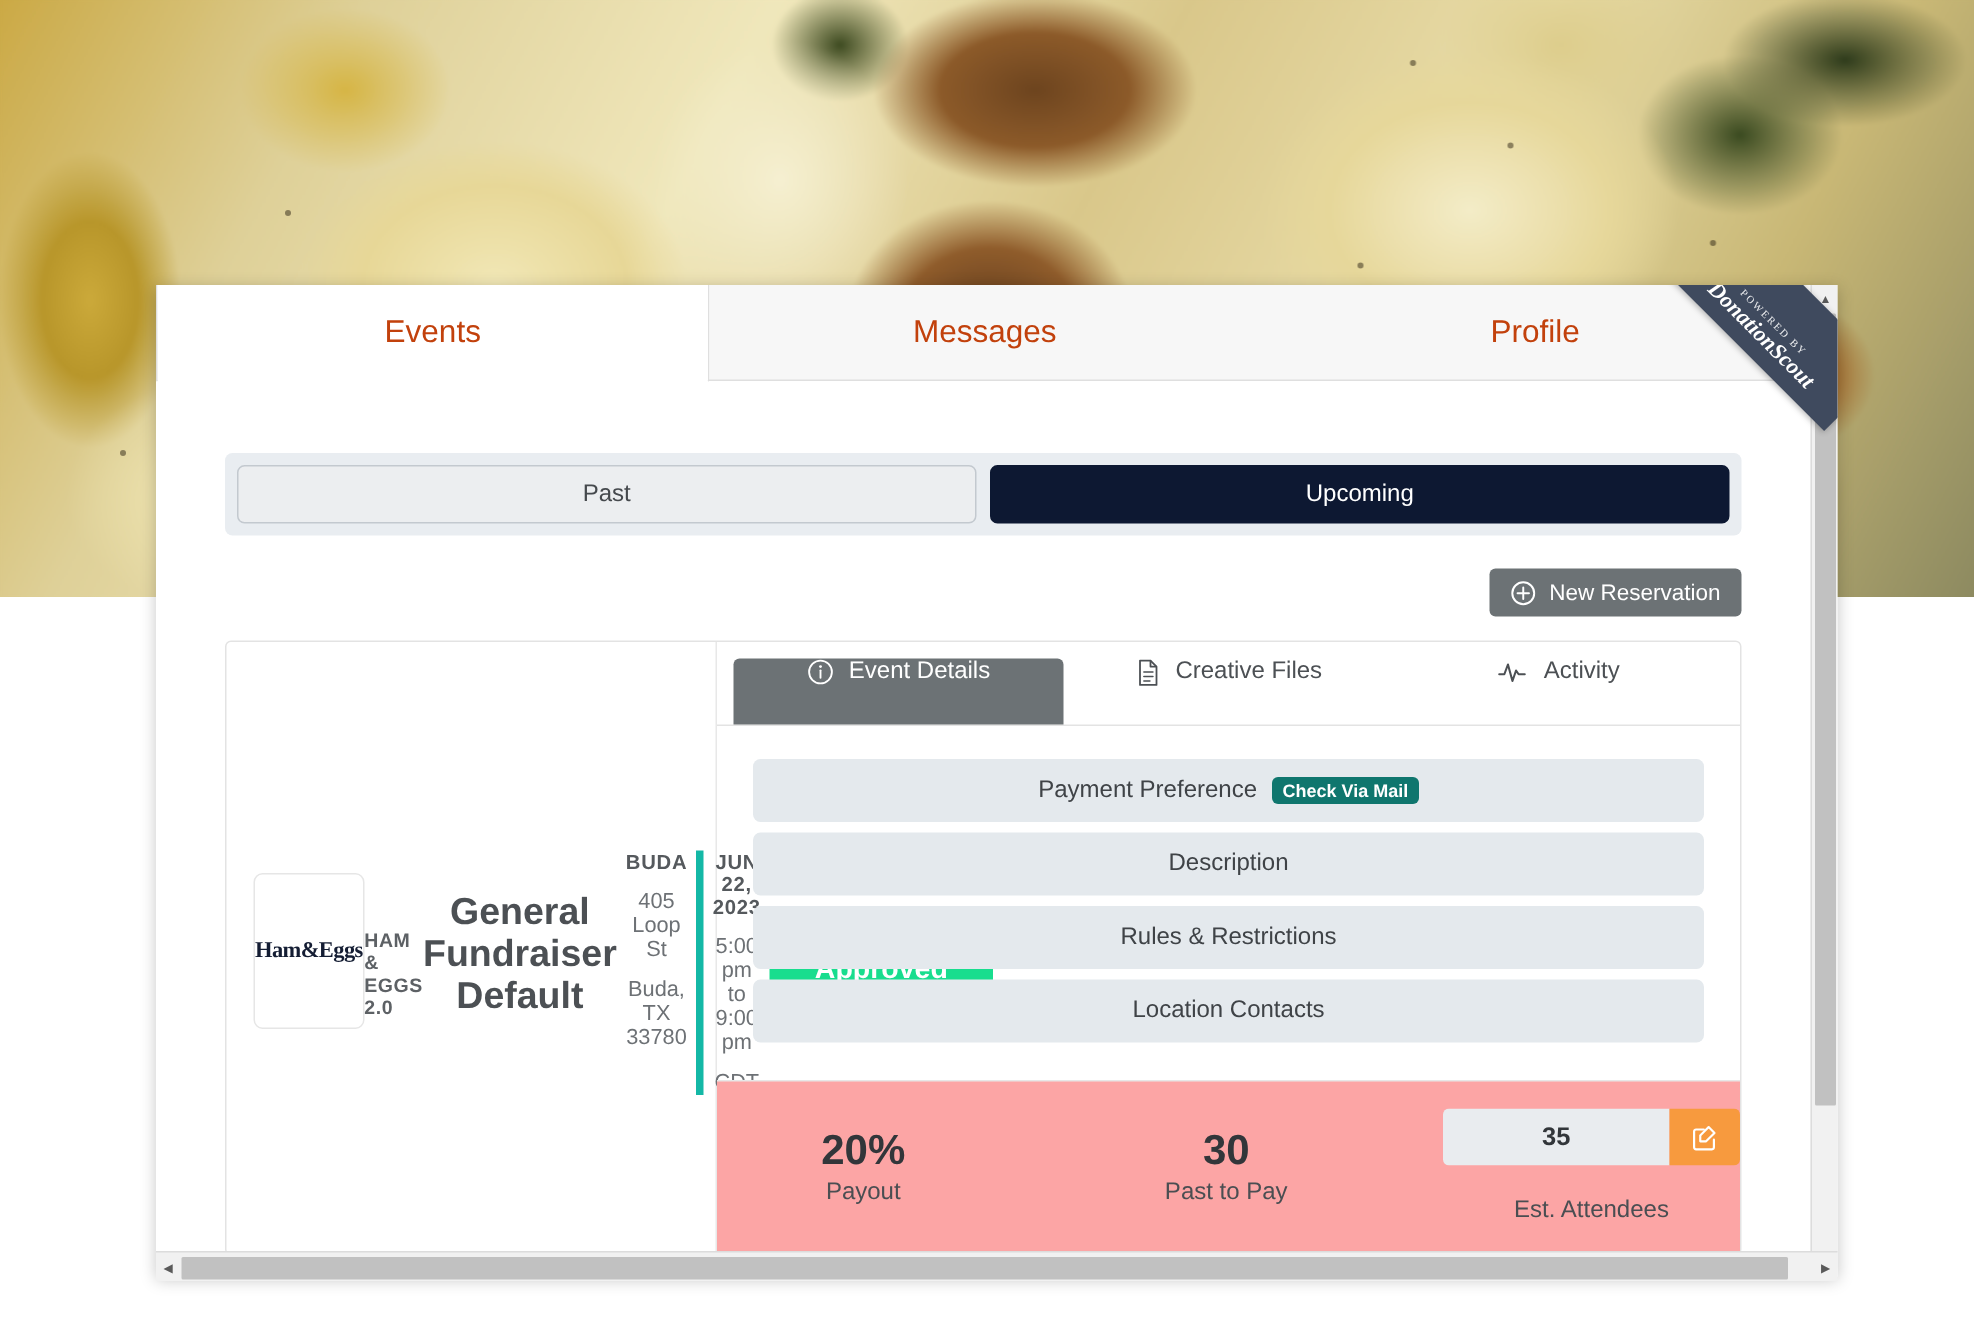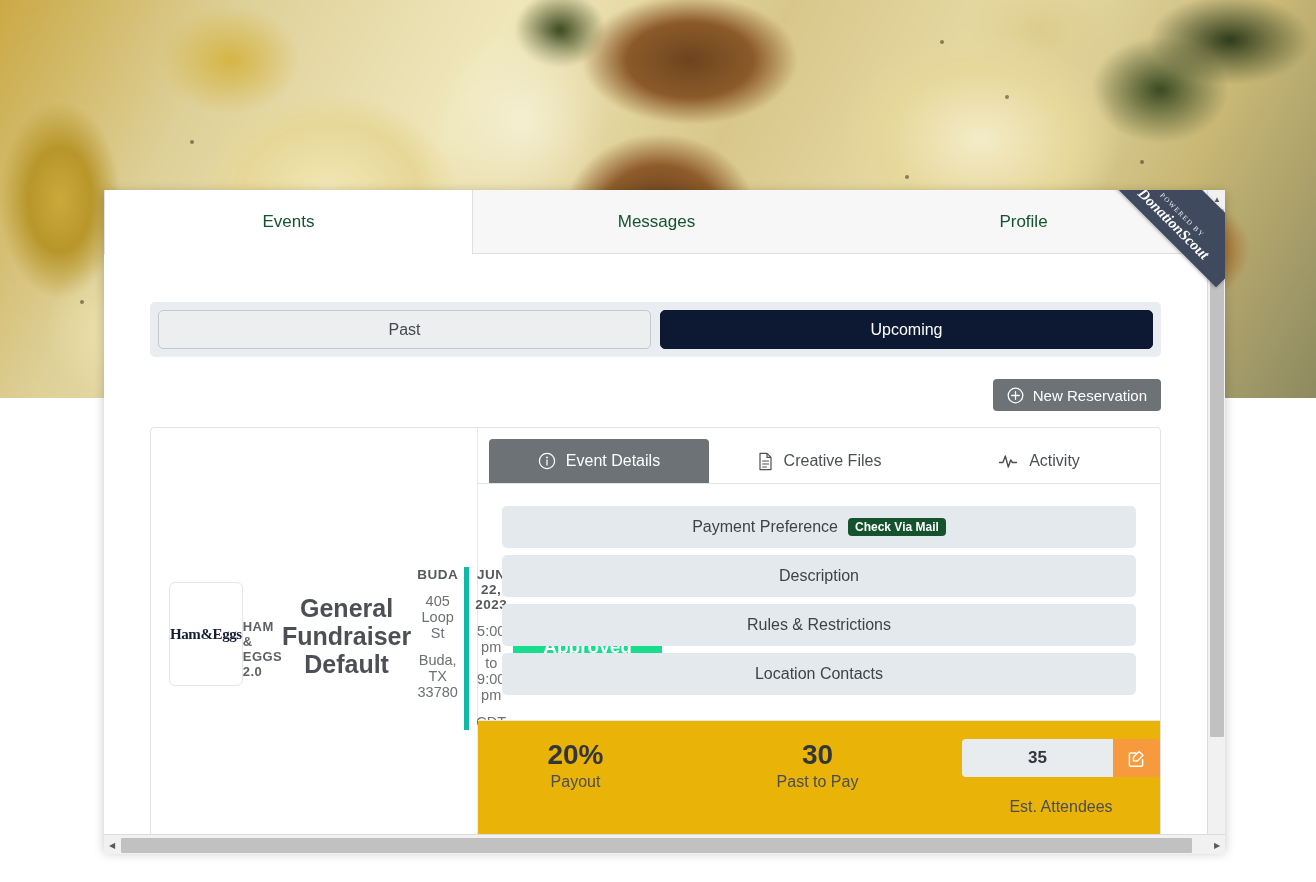--- a/index.html
+++ b/index.html
@@ -122,22 +122,22 @@
     height: 64px;
     background: #f7f7f7;
     border-bottom: 1px solid #dfdfdf;
     display: flex;
   }
   .top-tab {
     flex: 1;
     display: flex;
     align-items: center;
     justify-content: center;
-    font-size: 17px;
-    color: #14532d;
+    font-size: 21px;
+    color: #c2410c;
     position: relative;
     cursor: pointer;
   }
   .top-tab.active {
     background: #ffffff;
     border: 1px solid #dfdfdf;
     border-bottom-color: #ffffff;
     border-top: none;
     margin-top: 0;
     height: 65px;
@@ -323,21 +323,21 @@
   #detail-tabs {
     display: flex;
     border-bottom: 1px solid #e3e3e3;
     padding: 11px 11px 0 11px;
     gap: 0;
   }
   .detail-tab {
     flex: 1;
     height: 44px;
     display: flex;
-    align-items: center;
+    align-items: flex-start;
     justify-content: center;
     gap: 10px;
     font-size: 16px;
     color: #4c5054;
     border-radius: 4px 4px 0 0;
     cursor: pointer;
   }
   .detail-tab.active {
     background: #6c7275;
     color: #ffffff;
@@ -355,34 +355,34 @@
     margin-bottom: 7px;
     display: flex;
     align-items: center;
     justify-content: center;
     gap: 10px;
     font-size: 16px;
     color: #3f4347;
     cursor: pointer;
   }
   .pill {
-    background: #14532d;
+    background: #0f766e;
     color: #ffffff;
     font-size: 12px;
     font-weight: bold;
     border-radius: 4px;
     padding: 3px 7px;
     line-height: 1;
   }
 
   #stats-row {
-    background: #eab308;
+    background: #fca5a5;
     border-top: 1px solid #e7e7e7;
     display: flex;
-    align-items: flex-start;
+    align-items: center;
     padding: 18px 0 20px;
     gap: 47px;
   }
   .stat {
     flex: 1;
     text-align: center;
   }
   .stat-value {
     font-size: 28px;
     font-weight: bold;

